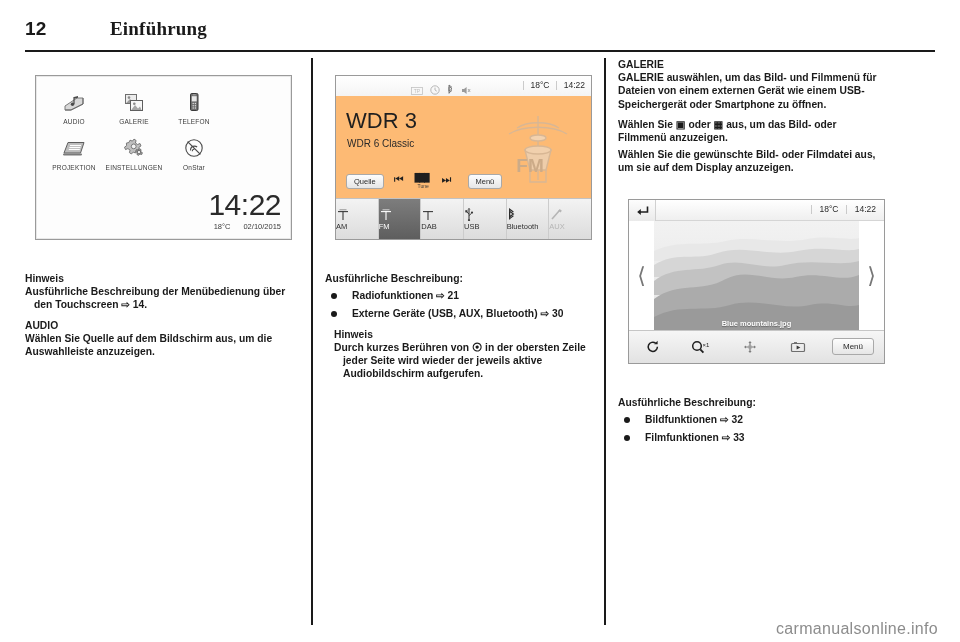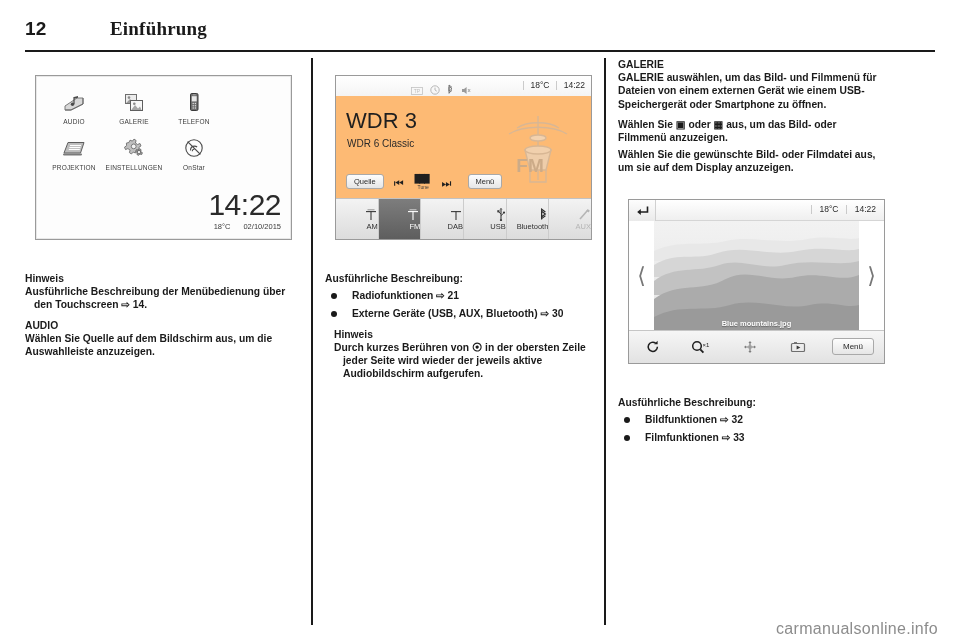--- a/index.html
+++ b/index.html
@@ -122,21 +122,21 @@
   .station{
     position:absolute; left:10px; top:12px;
     font-size:22px; color:#1f1f1f; font-weight:normal; letter-spacing:0;
   }
   .station-sub{
     position:absolute; left:11px; top:42px;
     font-size:10px; color:#2a2a2a;
   }
   .radio-ctrls{
     position:absolute; left:10px; bottom:10px;
-    display:flex; align-items:flex-end; gap:10px;
+    display:flex; align-items:flex-start; gap:10px;
   }
   .btn-pill{
     border:1px solid #a9a9a9; border-radius:3px;
     background:linear-gradient(#fdfdfd,#e6e6e6);
     font-size:7.5px; color:#2a2a2a; padding:2px 7px;
     white-space:nowrap;
   }
   .ctrl-ico{ font-size:11px; color:#1f1f1f; line-height:11px; }
   .tune-ico{ position:relative; width:18px; height:14px; }
   .tune-ico .bars{
@@ -149,21 +149,21 @@
   .fm-logo{
     position:absolute; right:14px; top:12px; width:78px; height:80px;
     opacity:.5;
   }
   .radio-tabs{
     position:absolute; left:0; bottom:0; width:100%; height:41px;
     display:flex; background:linear-gradient(#f3f3f3,#dcdcdc);
     border-top:1px solid #c2c2c2;
   }
   .tab{
-    flex:1; display:flex; flex-direction:column; align-items:flex-end;
+    flex:1; display:flex; flex-direction:column; align-items:flex-start;
     justify-content:center; gap:1px;
     border-right:1px solid #cccccc;
     font-size:7.5px; color:#2f2f2f;
   }
   .tab:last-child{ border-right:0; }
   .tab.active{
     background:linear-gradient(#7d7d7d,#5e5e5e); color:#ffffff;
   }
   .tab.dim{ color:#b5b5b5; }
   .tab-ico{ height:13px; display:flex; align-items:center; }

